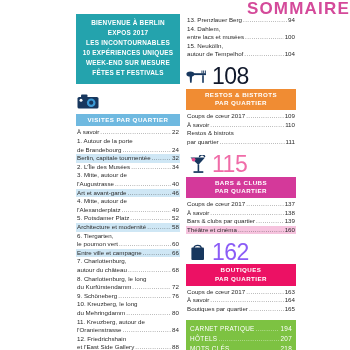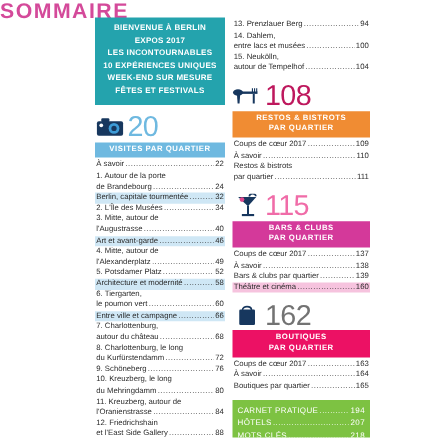--- a/index.html
+++ b/index.html
@@ -7,21 +7,21 @@
     width:350px;height:350px;overflow:hidden;
     background:#ffffff;
     font-family:"Liberation Sans", sans-serif;
     -webkit-font-smoothing:antialiased;
   }
   .page{position:relative;width:350px;height:350px;}
 
   
   .title{
     position:absolute;left:0;top:-1px;width:350px;
-    text-align:left;
+    text-align:right;
     font-size:17px;font-weight:bold;letter-spacing:1.2px;
     color:#d44a9a;
   }
 
   
   .col-left{
     position:absolute;left:76px;top:14px;width:104px;
   }
   .col-right{
     position:absolute;left:186px;top:14px;width:110px;
@@ -45,23 +45,23 @@
   }
   .sec-icon{
     width:24px;height:20px;flex:0 0 24px;
     display:flex;align-items:center;justify-content:center;
   }
   .sec-num{
     font-size:23px;font-weight:normal;letter-spacing:-.5px;
     line-height:23px;margin-left:2px;
   }
   .num-blue{color:#6fb9e0;}
-  .num-orange{color:#be185d;}
+  .num-orange{color:#0f172a;}
   .num-pink{color:#f06ca8;}
-  .num-magenta{color:#737373;text-align:right;}
+  .num-magenta{color:#8b5cf6;text-align:right;}
 
   
   .banner{
     color:#ffffff;text-align:center;font-weight:bold;
     font-size:6.2px;letter-spacing:.45px;line-height:8.4px;
     padding:2px 0 2.5px 0;
   }
   .b-blue{background:#6fb9e0;}
   .b-orange{background:#f08c33;}
   .b-pink{background:#d4399a;}
@@ -116,21 +116,20 @@
     <div class="sec-head">
       <span class="sec-icon">
         <svg width="22" height="15" viewBox="0 0 22 15">
           <rect x="0.5" y="3" width="21" height="11.5" rx="1.6" fill="#17375e"></rect>
           <rect x="4" y="0.6" width="6.5" height="3" rx="1" fill="#17375e"></rect>
           <circle cx="14.2" cy="8.7" r="4.3" fill="#3d9bd6"></circle>
           <circle cx="14.2" cy="8.7" r="2.1" fill="#17375e"></circle>
           <circle cx="4" cy="6.2" r="1.5" fill="#ffffff"></circle>
         </svg>
       </span>
-      <span class="sec-num num-blue">20</span>
     </div>
 
     <div class="banner b-blue">
       <div>VISITES PAR QUARTIER</div>
     </div>
 
     <div class="toc" id="toc-visites">
         <div class="row">
           <span class="lbl">À savoir</span>
           <span class="dots">................................................................................</span>

